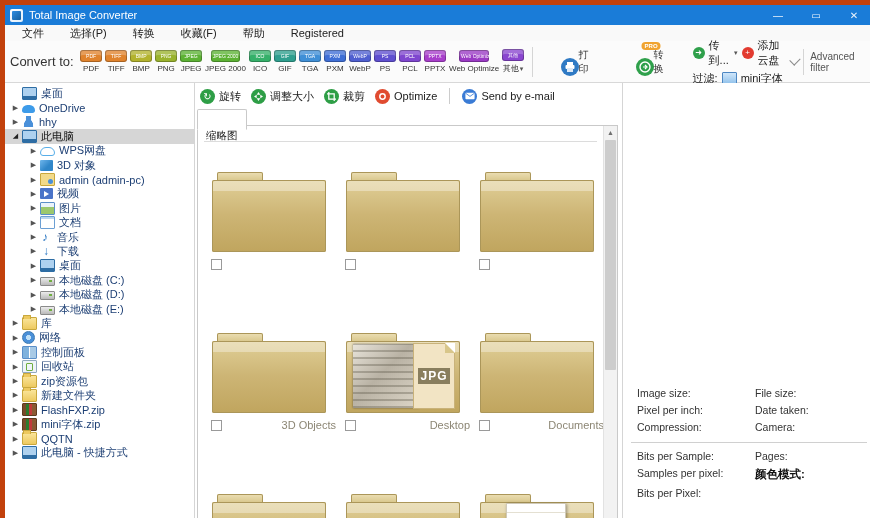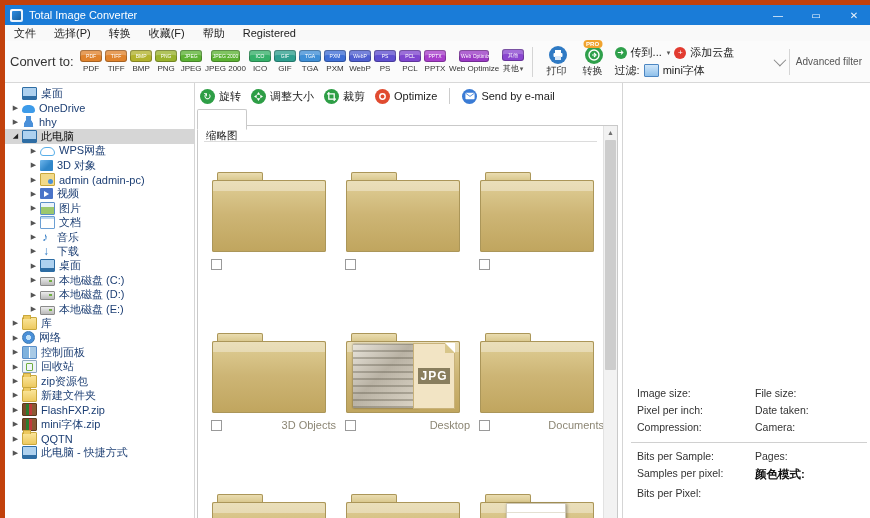--- a/index.html
+++ b/index.html
@@ -8,31 +8,31 @@
 
   
   .titlebar{position:absolute;left:0;top:0;width:100%;height:20px;background:#1a7cd8;display:flex;align-items:center;color:#fff;font-size:11px;}
   .appicon{width:13px;height:13px;margin:0 6px 0 5px;background:linear-gradient(135deg,#ffffff 0%,#dfeefc 100%);border-radius:2px;position:relative;flex:none;}
   .appicon::after{content:"";position:absolute;left:2px;top:2px;right:2px;bottom:2px;background:linear-gradient(135deg,#2f8de2 0%,#155f9e 100%);border-radius:1px;}
   .win-ctrls{margin-left:auto;display:flex;height:100%;}
   .win-ctrl{width:38px;height:100%;display:flex;align-items:center;justify-content:center;font-size:10px;color:#eaf3fb;cursor:pointer;}
 
   
   .menubar{position:absolute;left:0;top:20px;width:100%;height:16px;background:#f9f9f9;border-bottom:1px solid #e3e3e3;display:flex;align-items:center;font-size:11px;color:#222;}
-  .menu-item{padding:0 9px;cursor:pointer;white-space:nowrap;}
+  .menu-item{padding:0 9px;cursor:pointer;white-space:nowrap;margin-left:8px;}
 
   
   .toolbar{position:absolute;left:0;top:36px;width:100%;height:42px;background:#fbfbfb;border-bottom:1px solid #d8d8d8;display:flex;align-items:center;padding:0 5px;box-sizing:border-box;}
   .convert-label{font-size:13px;color:#333;margin-right:5px;white-space:nowrap;}
   .fmt{display:flex;flex-direction:column;align-items:center;margin:0 1.5px;cursor:pointer;}
   .chip{min-width:18px;height:12px;border-radius:3px;color:#fff;font-size:5px;line-height:12px;text-align:center;padding:0 2px;box-shadow:inset 0 0 0 1px rgba(0,0,0,.25),inset 0 5px 0 rgba(255,255,255,.22);white-space:nowrap;overflow:hidden;max-width:26px;}
   .fmt-label{font-size:8px;color:#333;margin-top:2px;white-space:nowrap;}
   .caret{font-size:7px;color:#555;margin-left:1px;}
   .vsep{width:1px;height:30px;background:#d5d5d5;margin:0 6px;flex:none;}
-  .big-btn{display:flex;flex-direction:column;align-items:flex-end;margin:0 8px;font-size:10px;color:#333;cursor:pointer;position:relative;}
+  .big-btn{display:flex;flex-direction:row;align-items:flex-end;margin:0 22px;font-size:10px;color:#333;cursor:pointer;position:relative;}
   .pro-badge{position:absolute;top:-6px;left:50%;transform:translateX(-50%);background:#f0a32f;color:#fff;font-size:6px;font-weight:bold;border-radius:4px;padding:0 3px;line-height:8px;}
   .tb-group{display:flex;flex-direction:column;justify-content:center;gap:3px;margin-left:4px;font-size:11px;color:#222;}
   .tb-row{display:flex;align-items:center;gap:4px;}
   .mini-cir{width:12px;height:12px;border-radius:50%;display:inline-flex;align-items:center;justify-content:center;color:#fff;font-size:8px;line-height:1;flex:none;}
   .green{background:#2fa04b;} .red{background:#e23b30;} .blue{background:#2f7ac4;}
   .link-label{cursor:pointer;}
   .filter-field{display:flex;align-items:center;gap:4px;cursor:pointer;}
   .img-ic{width:13px;height:11px;background:linear-gradient(#cfe6fa,#8fc0ea);border:1px solid #4c86c2;border-radius:1px;flex:none;}
   .adv{margin-left:auto;display:flex;align-items:center;gap:6px;padding-right:6px;color:#555;font-size:10px;}
   .chev{width:8px;height:8px;border-right:1.5px solid #888;border-bottom:1.5px solid #888;transform:rotate(45deg) translateY(-2px);}

